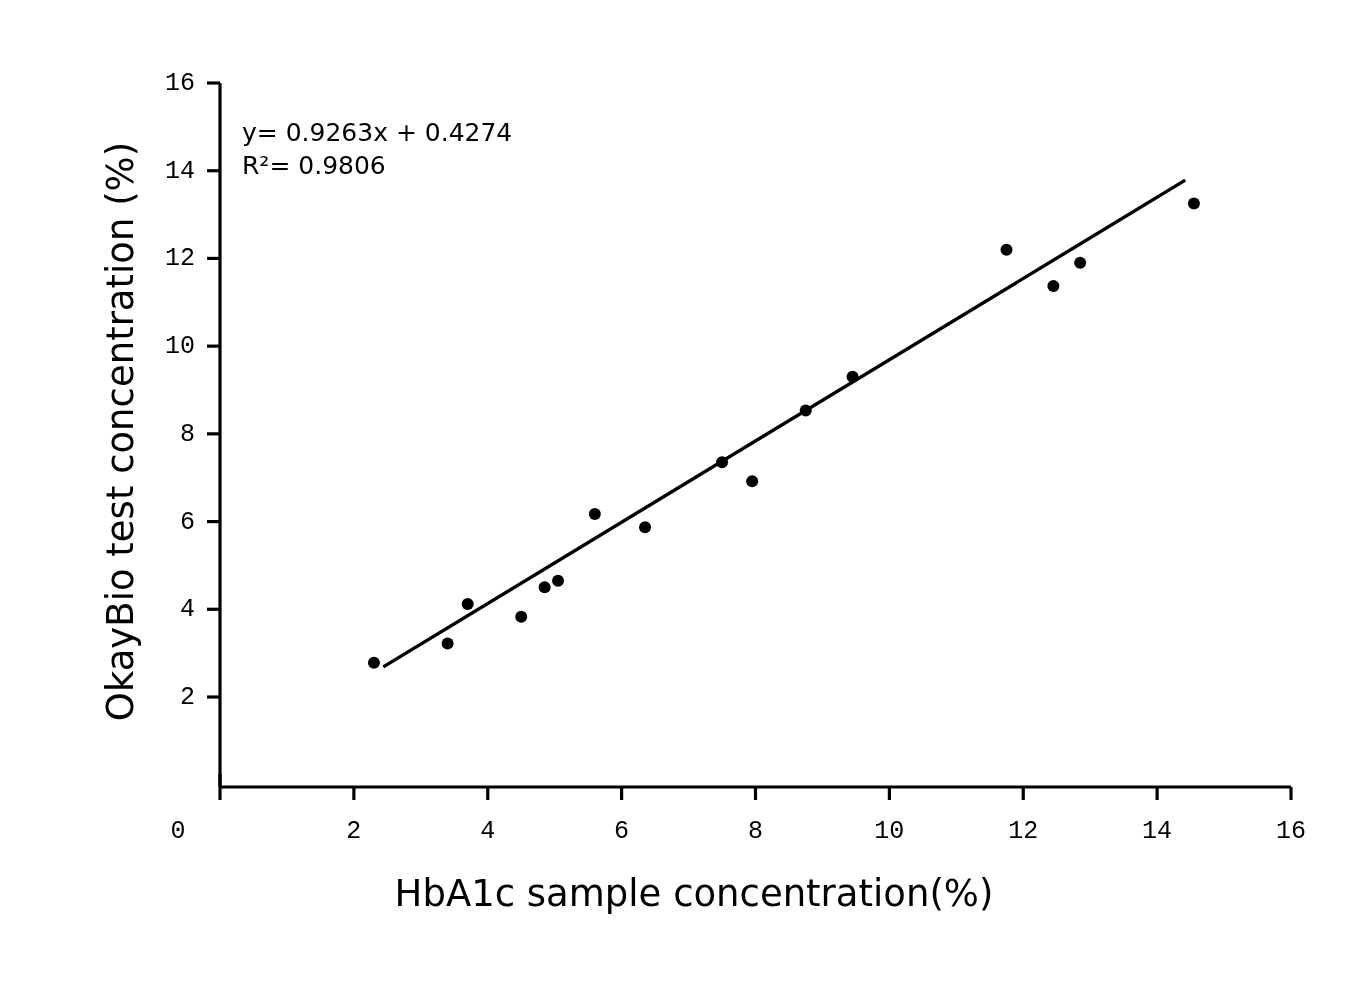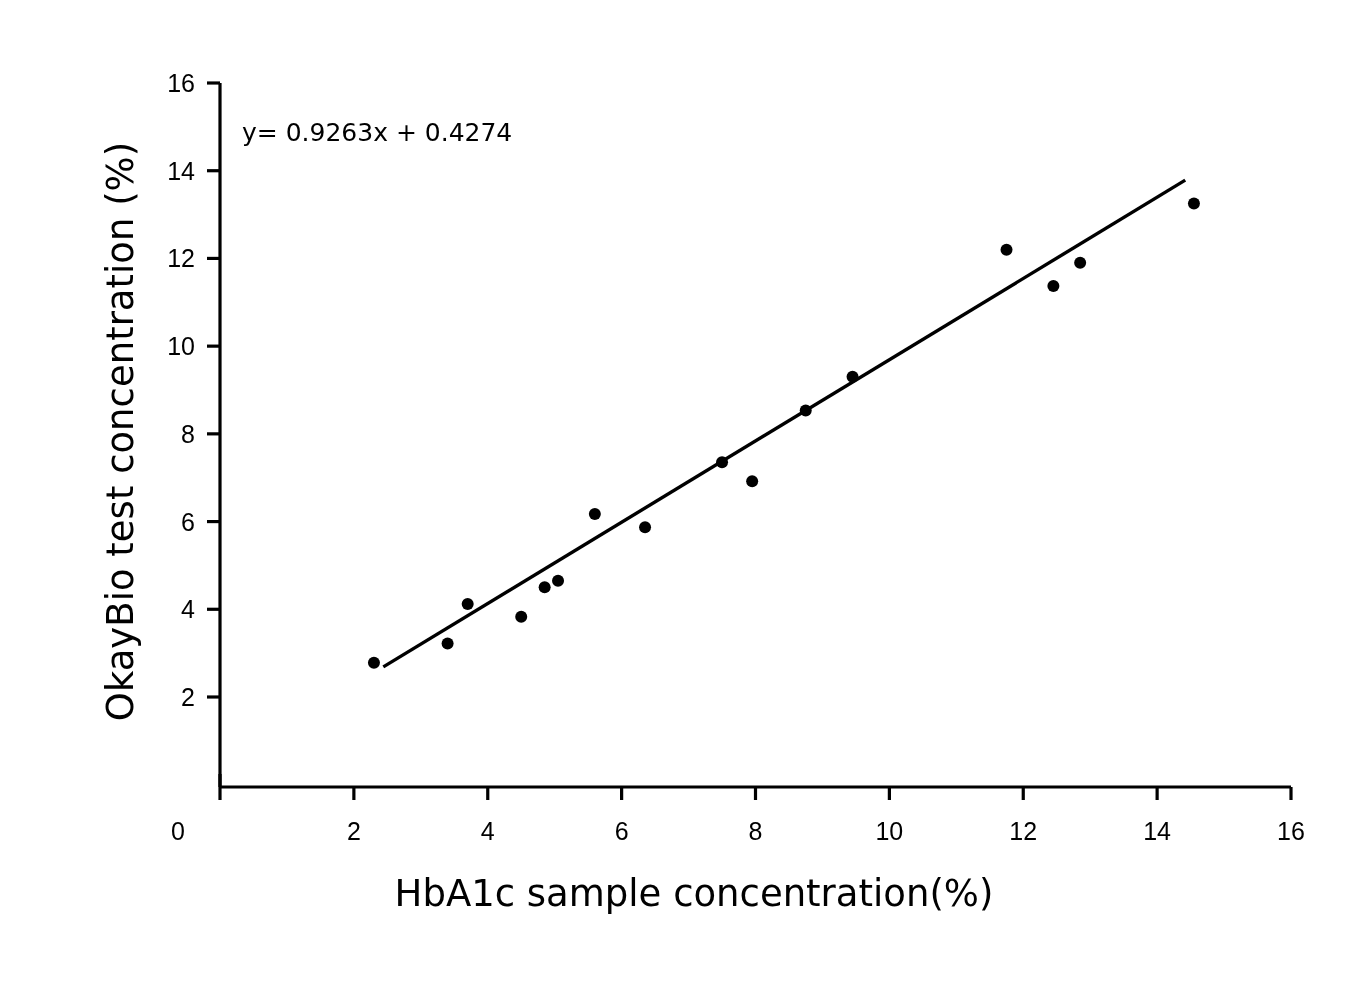--- a/index.html
+++ b/index.html
@@ -45,21 +45,21 @@
     font-size: 37px;
     font-family: "DejaVu Sans", sans-serif;
     color: #000000;
     transform: rotate(-90deg);
     transform-origin: center center;
     white-space: nowrap;
   }
   .tick-label {
     position: absolute;
     font-size: 25px;
-    font-family: Liberation Sans, sans-serif;
+    font-family: Liberation Mono, monospace;
     color: #000000;
     white-space: nowrap;
   }
   .tick-label-y {
     text-align: right;
     transform: translateY(-50%);
   }
   .tick-label-x {
     text-align: center;
     transform: translateX(-50%);
@@ -138,15 +138,16 @@
       <div class="tick-label tick-label-x" style="left: 621.625px; top: 817px;">6</div>
       <div class="tick-label tick-label-x" style="left: 755.5px; top: 817px;">8</div>
       <div class="tick-label tick-label-x" style="left: 889.375px; top: 817px;">10</div>
       <div class="tick-label tick-label-x" style="left: 1023.25px; top: 817px;">12</div>
       <div class="tick-label tick-label-x" style="left: 1157.12px; top: 817px;">14</div>
       <div class="tick-label tick-label-x" style="left: 1291px; top: 817px;">16</div>
     </div>
 
   <div class="annotation" style="left:242px; top:116px;">
     <div>y= 0.9263x + 0.4274</div>
+    <div>R²= 0.9806</div>
   </div>
 
 </div>
 
 </body></html>

